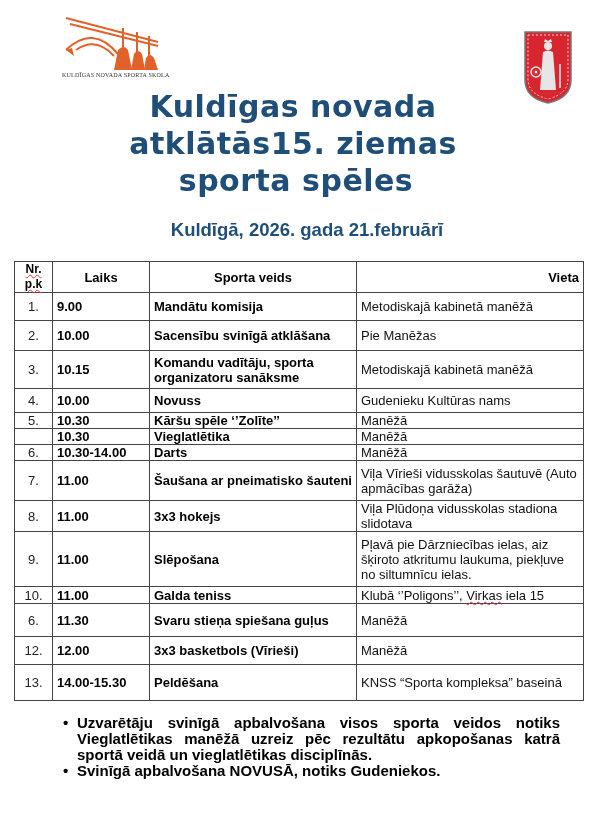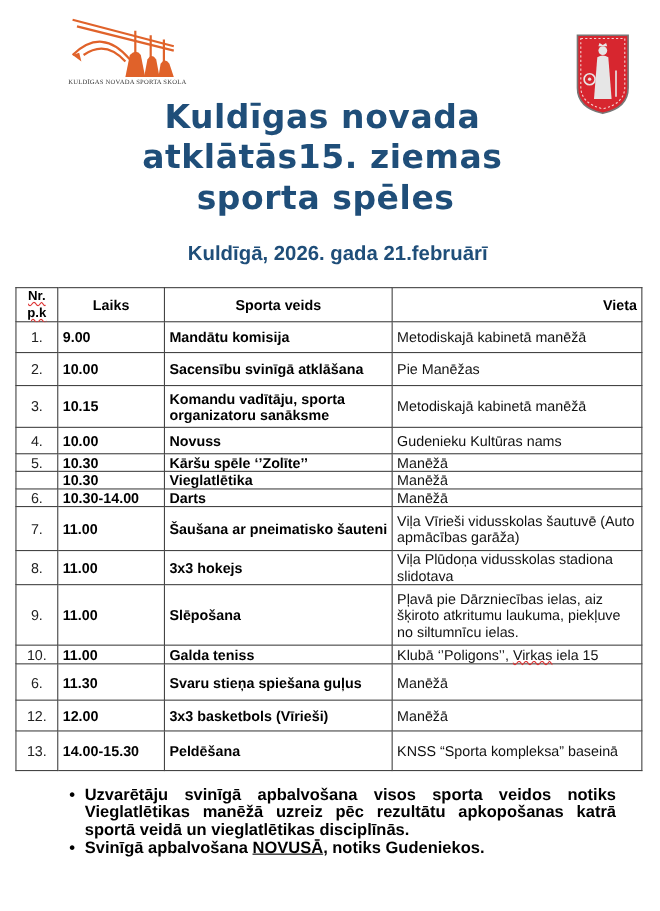--- a/index.html
+++ b/index.html
@@ -24,21 +24,21 @@
   th.c4 { text-align: right; }
   td.nr { text-align: center; color: #222; }
   td.time { font-weight: bold; }
   td.sport { font-weight: bold; }
   td.place { color: #111; margin-left: 16px; }
   .squig { text-decoration: underline wavy #d33; text-decoration-thickness: 1px; }
   .notes { position: absolute; left: 60px; top: 715px; width: 500px; font-size: 15px; font-weight: bold; line-height: 16px; }
   .notes ul { margin: 0; padding: 0; list-style: none; }
   .notes li { position: relative; padding-left: 17px; text-align: justify; }
   .notes li::before { content: "•"; position: absolute; left: 3px; top: 0; }
-  .u { text-decoration: underline; }
+  .u { }
 </style>
 </head>
 <body>
 
 <div class="logo-left">
   <svg width="120" height="60" viewBox="0 0 120 60">
     <g fill="none" stroke="#e0622a" stroke-width="2">
       <line x1="8" y1="6" x2="100" y2="30"></line>
       <line x1="12" y1="12" x2="100" y2="34"></line>
       <path d="M8 38 Q35 12 60 42"></path>

